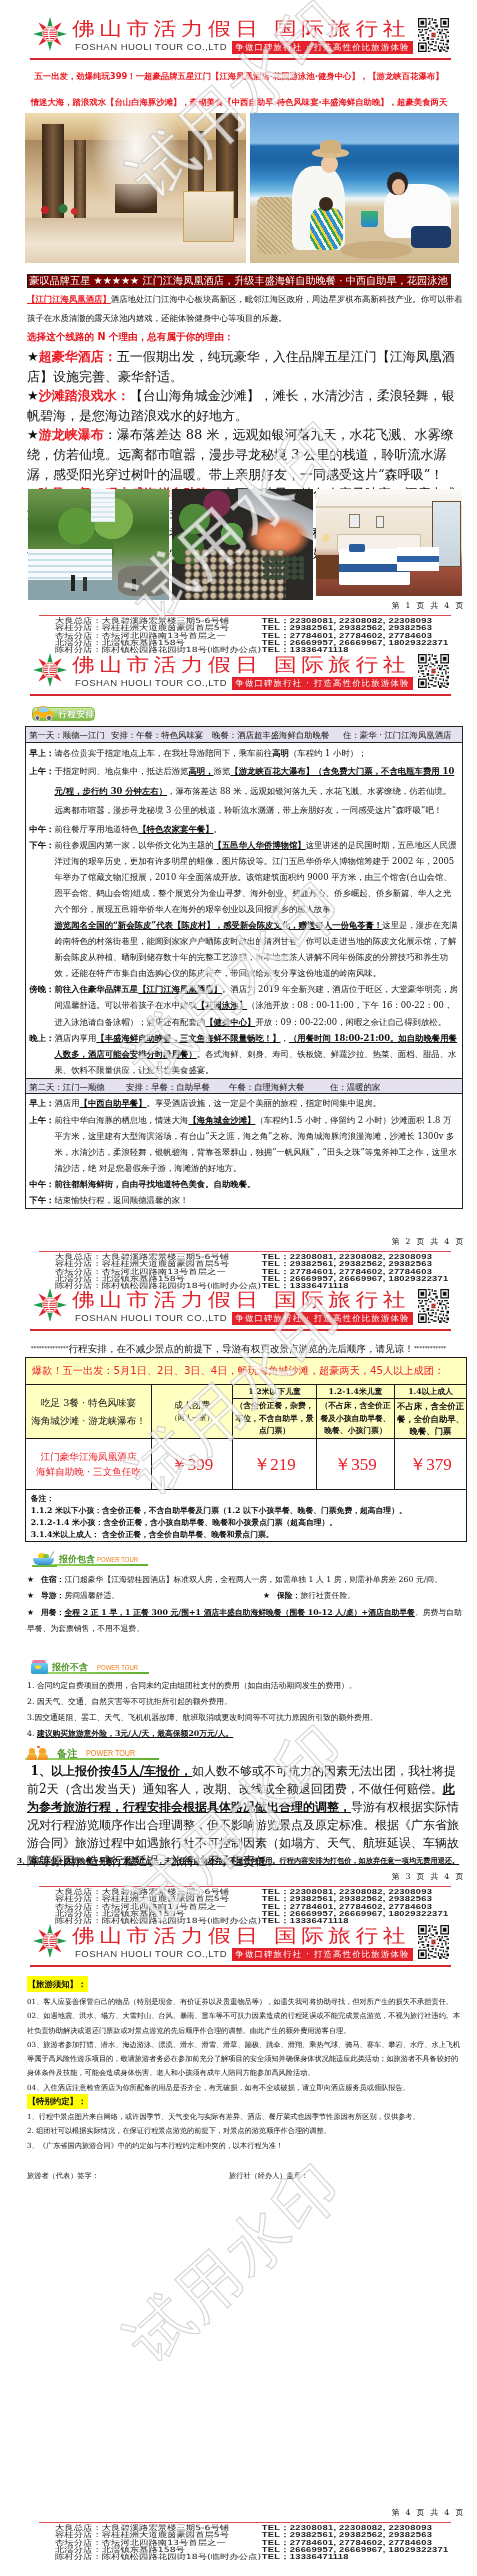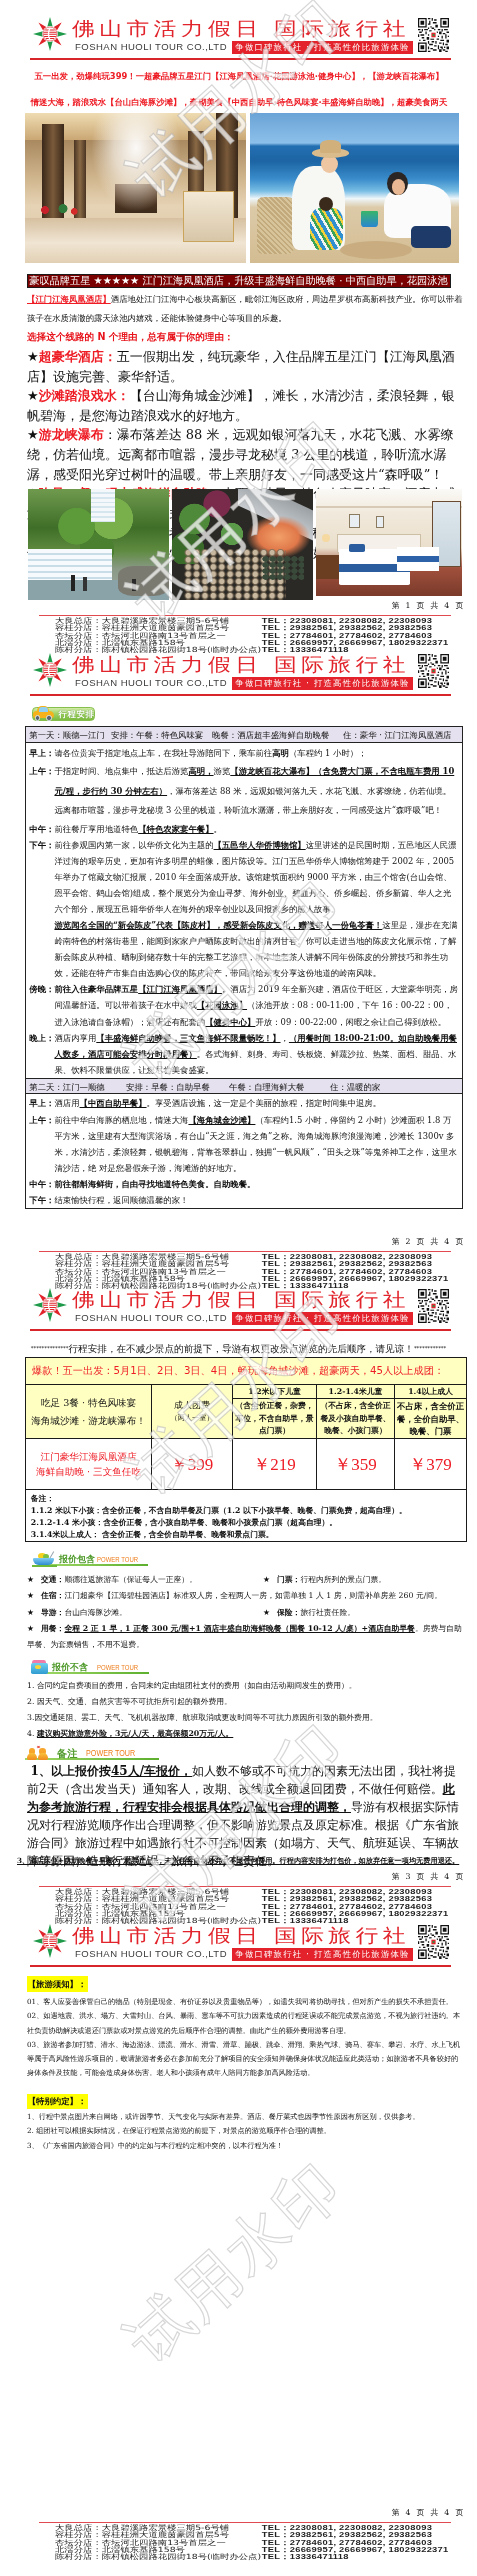--- a/index.html
+++ b/index.html
@@ -474,28 +474,24 @@
       <i class="s" style="left:18.7px;top:0;width:1.2px;height:9px;background:#9aa6b2;transform:rotate(30deg);"></i>
       <i class="s" style="left:1.2px;top:6.6px;width:20.5px;height:7.2px;border-radius:1.8px 1.8px 8.4px 8.4px;background:linear-gradient(#7fcdf3,#2e8bd0);"></i>
       <i class="s" style="left:0;top:14px;width:25px;height:1.8px;background:#6cb83a;"></i>
     </div>
     <span class="pb-text">报价包含</span>
     <span class="pb-sub" style="left:65px">POWER TOUR</span>
   </div>
 
   <div class="inc">
     <div class="irow">
-      <span><span class="istar">★</span><span class="lbl">交通：</span><span>顺德往返旅游车（保证每人一正座）。</span></span>
-      <span class="right"><span class="istar">★</span><span class="lbl">门票：</span><span>行程内所列的景点门票。</span></span>
+      <span><span class="istar">★</span><span class="lbl">住宿：</span><span>江门超豪华【江海碧桂园酒店】标准双人房，全程两人一房，如需单独 1 人 1 房，则需补单房差 260 元/间。</span></span>
     </div>
     <div class="irow">
-      <span><span class="istar">★</span><span class="lbl">住宿：</span><span>江门超豪华【江海碧桂园酒店】标准双人房，全程两人一房，如需单独 1 人 1 房，则需补单房差 260 元/间。</span></span>
-    </div>
-    <div class="irow">
-      <span><span class="istar">★</span><span class="lbl">导游：</span><span>台山白海豚沙滩。</span></span>
+      <span><span class="istar">★</span><span class="lbl">导游：</span><span>房间温馨舒适。</span></span>
       <span class="right"><span class="istar">★</span><span class="lbl">保险：</span><span>旅行社责任险。</span></span>
     </div>
     <div class="irow wrap">
       <span class="istar">★</span><span class="lbl">用餐：</span><span><span class="seg-b seg-u">全程 2 正 1 早，1 正餐 300 元/围+1 酒店丰盛自助海鲜晚餐（围餐 10-12 人/桌）+酒店自助早餐</span><span>。房费与自助早餐、为套票销售，不用不退费。</span></span>
     </div>
   </div>
 
   <div class="pbadge" style="left:27px;top:388px;width:122px;">
     <div class="pb-bar"></div>
     <div class="pb-icon">
@@ -568,27 +564,32 @@
           <use href="#sym-qr" width="25" height="25"></use>
         </svg>
     <div class="hline"></div>
   </div>
 
   <div class="ybox" style="top:69px;height:16.3px;line-height:16.3px;">【旅游须知】：</div>
   <div class="tn">
     <p>01、客人应妥善保管自己的物品（特别是现金、有价证券以及贵重物品等），如遗失我司将协助寻找，但对所产生的损失不承担责任。</p>
     <p>02、如遇地震、洪水、塌方、大雪封山、台风、暴雨、塞车等不可抗力因素造成的行程延误或不能完成景点游览，不视为旅行社违约。本社负责协助解决或退还门票款或对景点游览的先后顺序作合理的调整。由此产生的额外费用游客自理。</p>
     <p>03、旅游者参加打猎、潜水、海边游泳、漂流、滑水、滑雪、滑草、蹦极、跳伞、滑翔、乘热气球、骑马、赛车、攀岩、水疗、水上飞机等属于高风险性游乐项目的，敬请旅游者务必在参加前充分了解项目的安全须知并确保身体状况能适应此类活动；如旅游者不具备较好的身体条件及技能，可能会造成身体伤害。老人和小孩须有成年人陪同方能参加高风险活动。</p>
+    <p>04、入住酒店注意检查酒店为你所配备的用品是否齐全，有无破损，如有不全或破损，请立即向酒店服务员或领队报告。</p>
   </div>
 
   <div class="ybox" style="top:187px;height:15px;line-height:15px;">【特别约定】：</div>
   <div class="st">
     <p>1、行程中景点图片来自网络，或许因季节、天气变化与实际有差异。酒店、餐厅菜式也因季节性原因有所区别，仅供参考。</p>
     <p>2. 组团社可以根据实际情况，在保证行程景点游览的前提下，对景点的游览顺序作合理的调整。</p>
     <p>3、《广东省国内旅游合同》中的约定如与本行程约定相冲突的，以本行程为准！</p>
+  </div>
+  <div class="sign">
+    <span>旅游者（代表）签字：</span>
+    <span class="right">旅行社（经办人）盖章：</span>
   </div>
 
   <div class="pgno">第 4 页 共 4 页</div>
   <div class="fline"></div>
   <div class="stores">
     <div class="store">
           <span class="addr"><span>大良总店：</span><span>大良碧溪路宏景楼三期5-6号铺</span></span>
           <span class="tel"><span>TEL：</span><span>22308081, 22308082, 22308093</span></span>
         </div>
     <div class="store">

